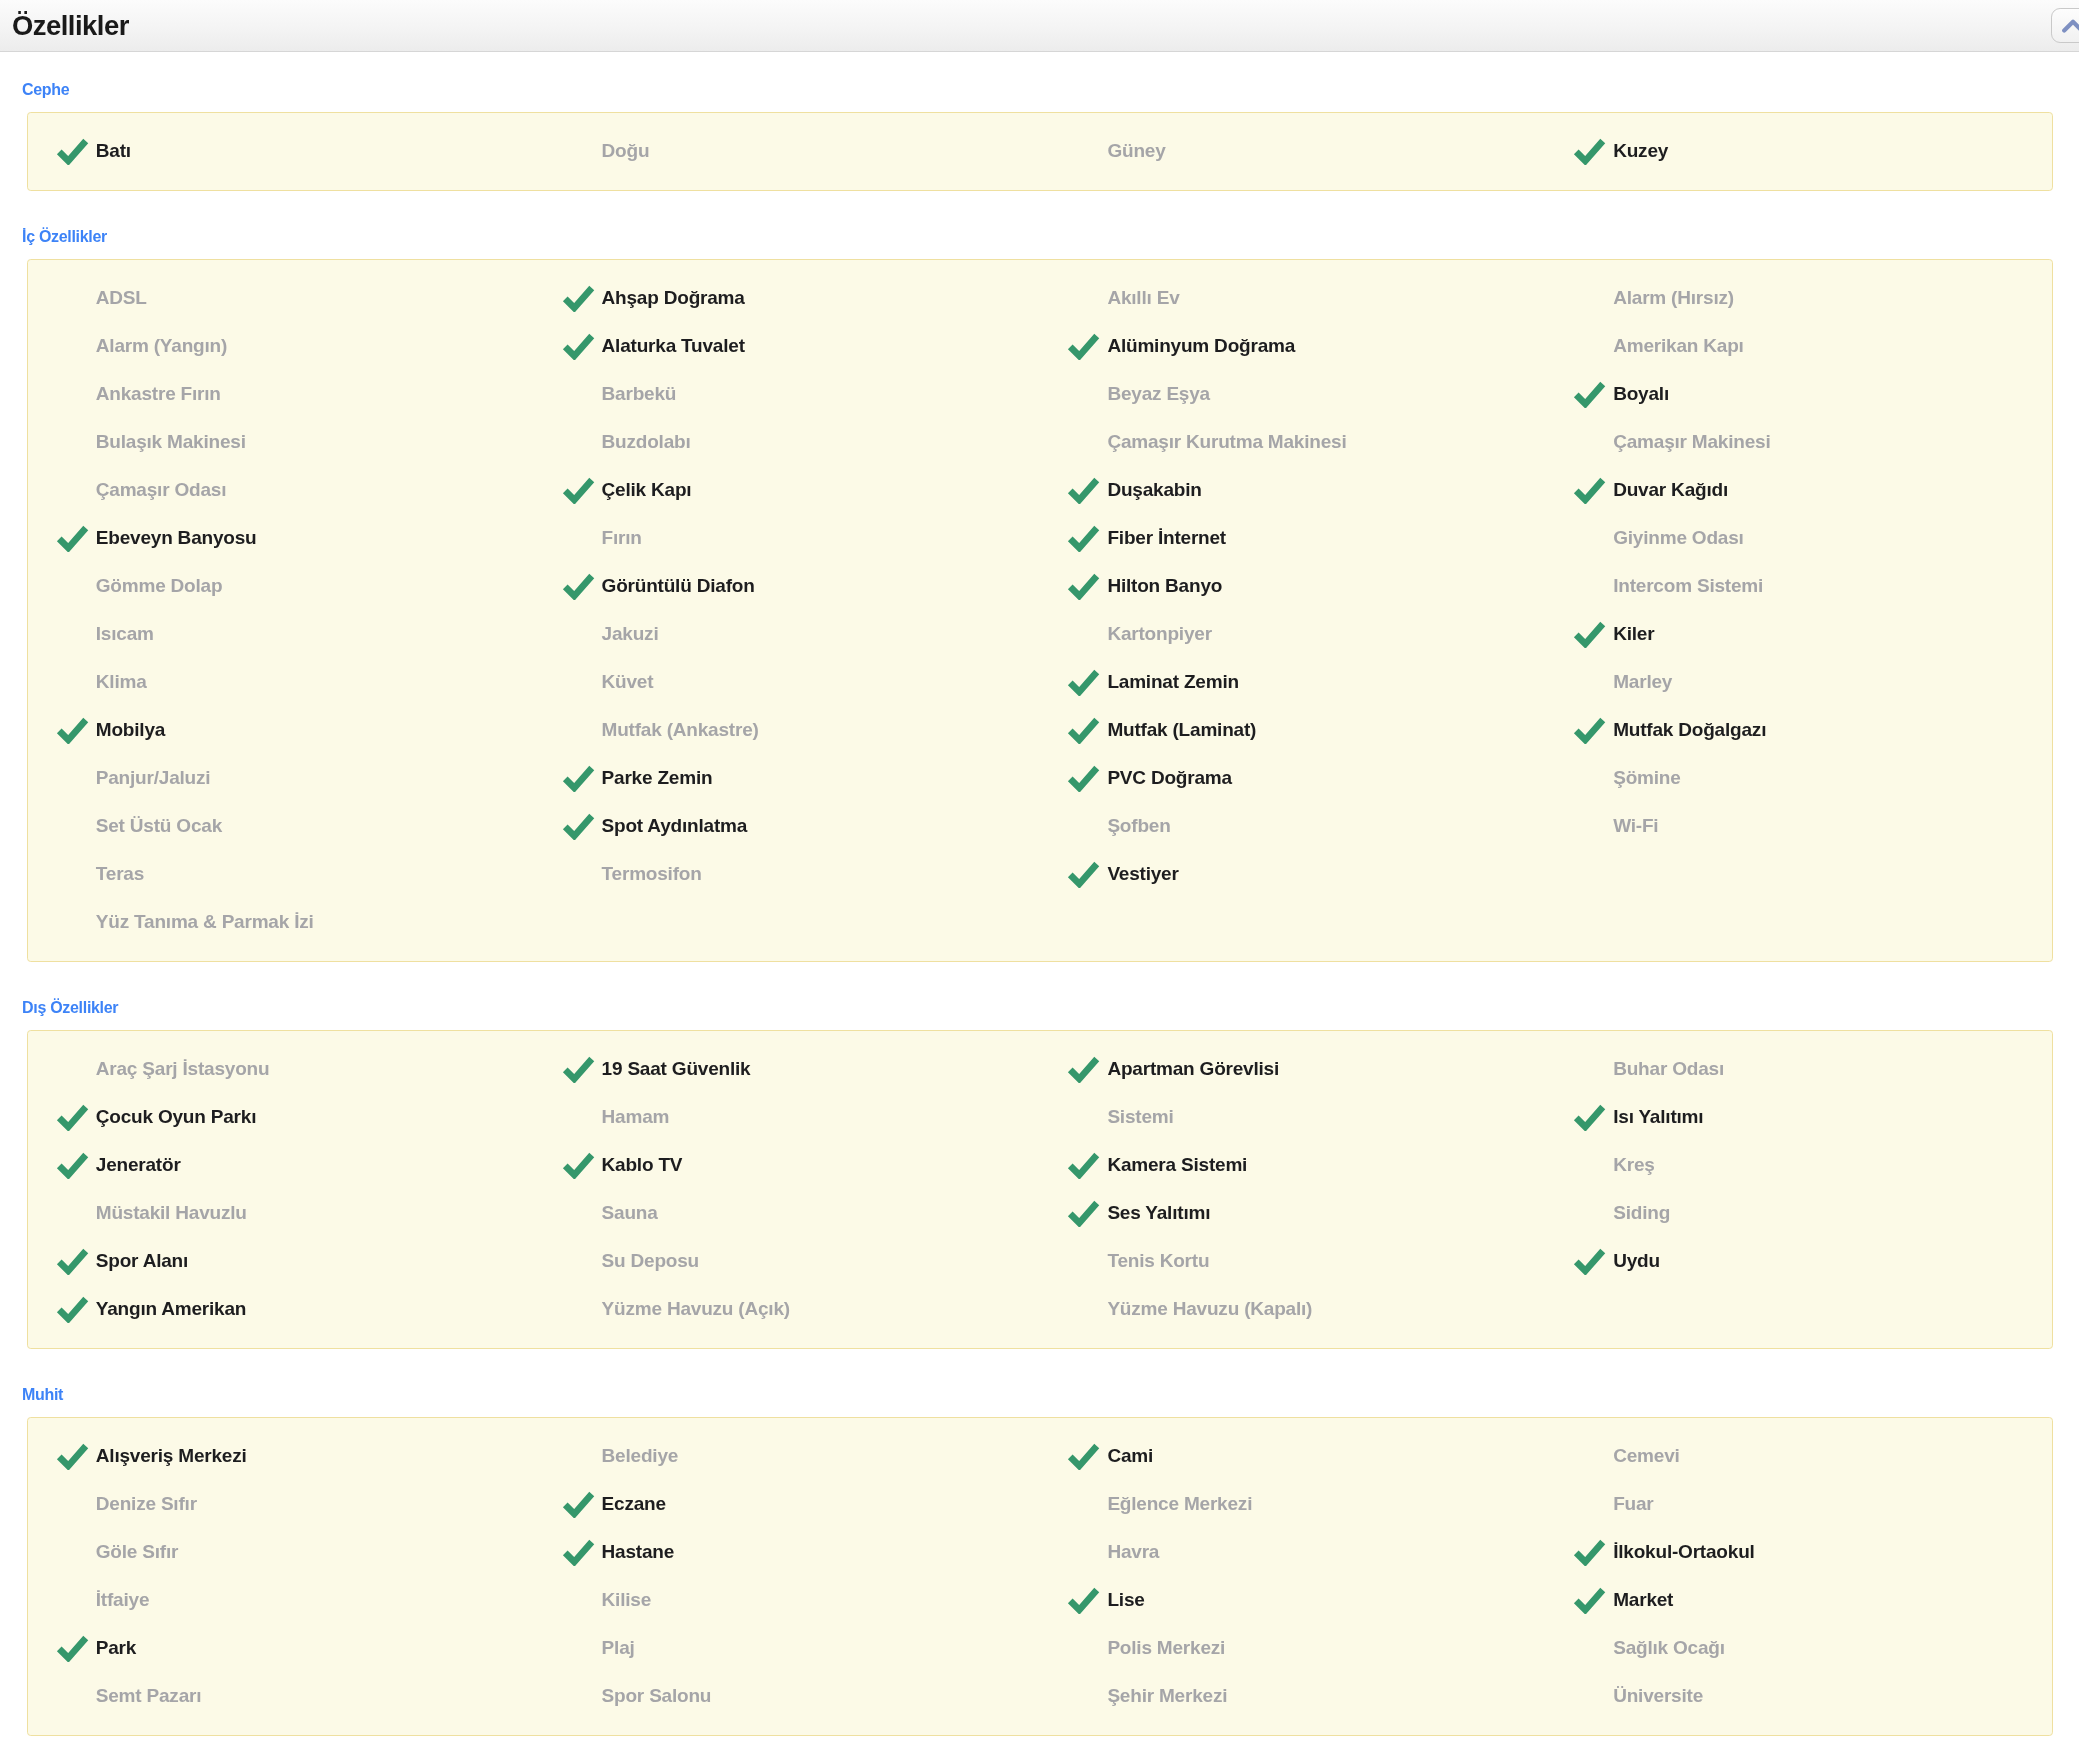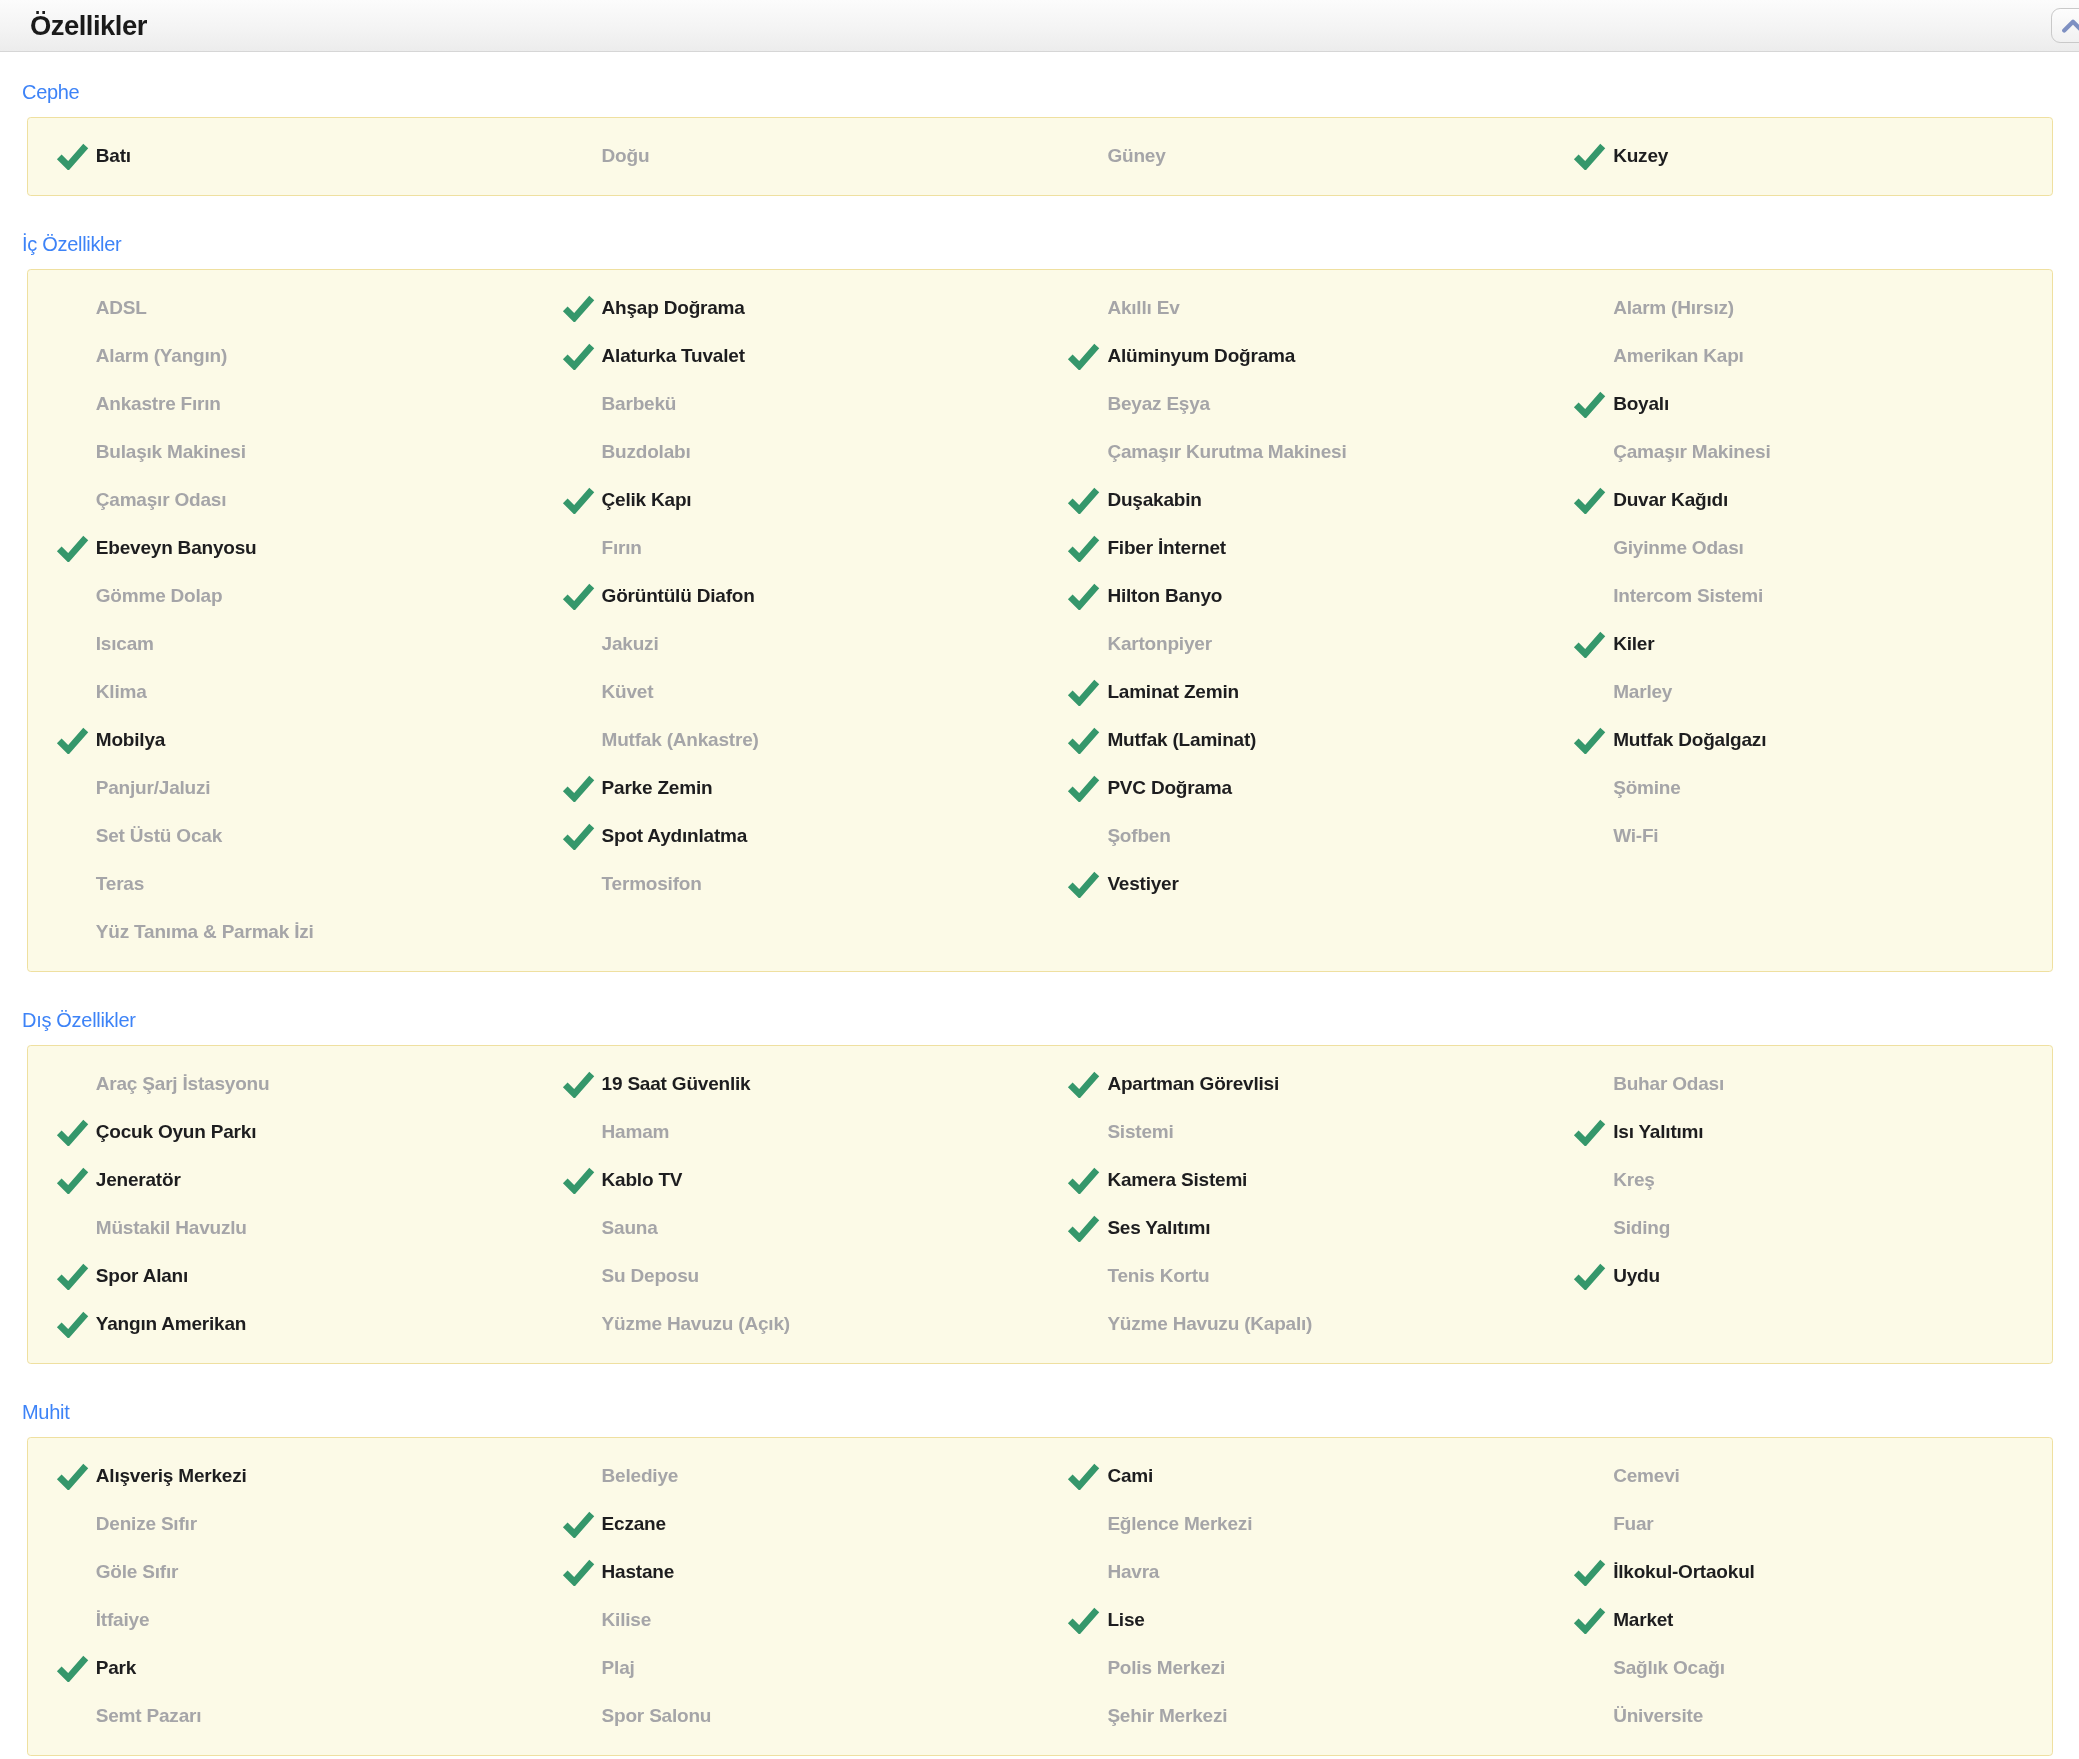--- a/index.html
+++ b/index.html
@@ -16,33 +16,33 @@
   html,body{background:#fff;}
   body{
     width:2080px;height:1760px;position:relative;overflow:hidden;
     font-family:"Liberation Sans","DejaVu Sans",sans-serif;
     -webkit-font-smoothing:antialiased;
   }
   .titlebar{
     position:relative;height:52px;width:100%;
     background:linear-gradient(180deg,#fcfcfc 0%,#f4f4f4 55%,#ececec 100%);
     border-bottom:0.9px solid #d6d6d6;
-    display:flex;align-items:center;padding-left:30px;
+    display:flex;align-items:center;padding-left:12px;
   }
   .titlebar h2{
     font-size:27.4px;font-weight:700;color:var(--header-text);letter-spacing:-0.5px;
   }
   .collapse-btn{
     position:absolute;top:8.2px;right:-14.6px;width:44px;height:35px;
     background:linear-gradient(180deg,#fdfdfd,#f1f1f1);
     border:1.8px solid #c9c9c9;border-radius:9.1px;
     display:flex;align-items:center;justify-content:center;cursor:pointer;
   }
   .section-title{
-    font-size:20px;font-weight:400;color:var(--accent-blue);
+    font-size:16px;font-weight:700;color:var(--accent-blue);
     margin:37px 22px 12.8px 22px;letter-spacing:-0.3px;
   }
   section:first-of-type .section-title{margin-top:29px;}
   .panel{
     margin:0 27.4px;background:var(--panel-bg);
     border:0.9px solid var(--panel-border);border-radius:3.7px;
     padding:14.6px 0;
     display:grid;grid-template-columns:repeat(4,1fr);
     align-items:start;
   }

